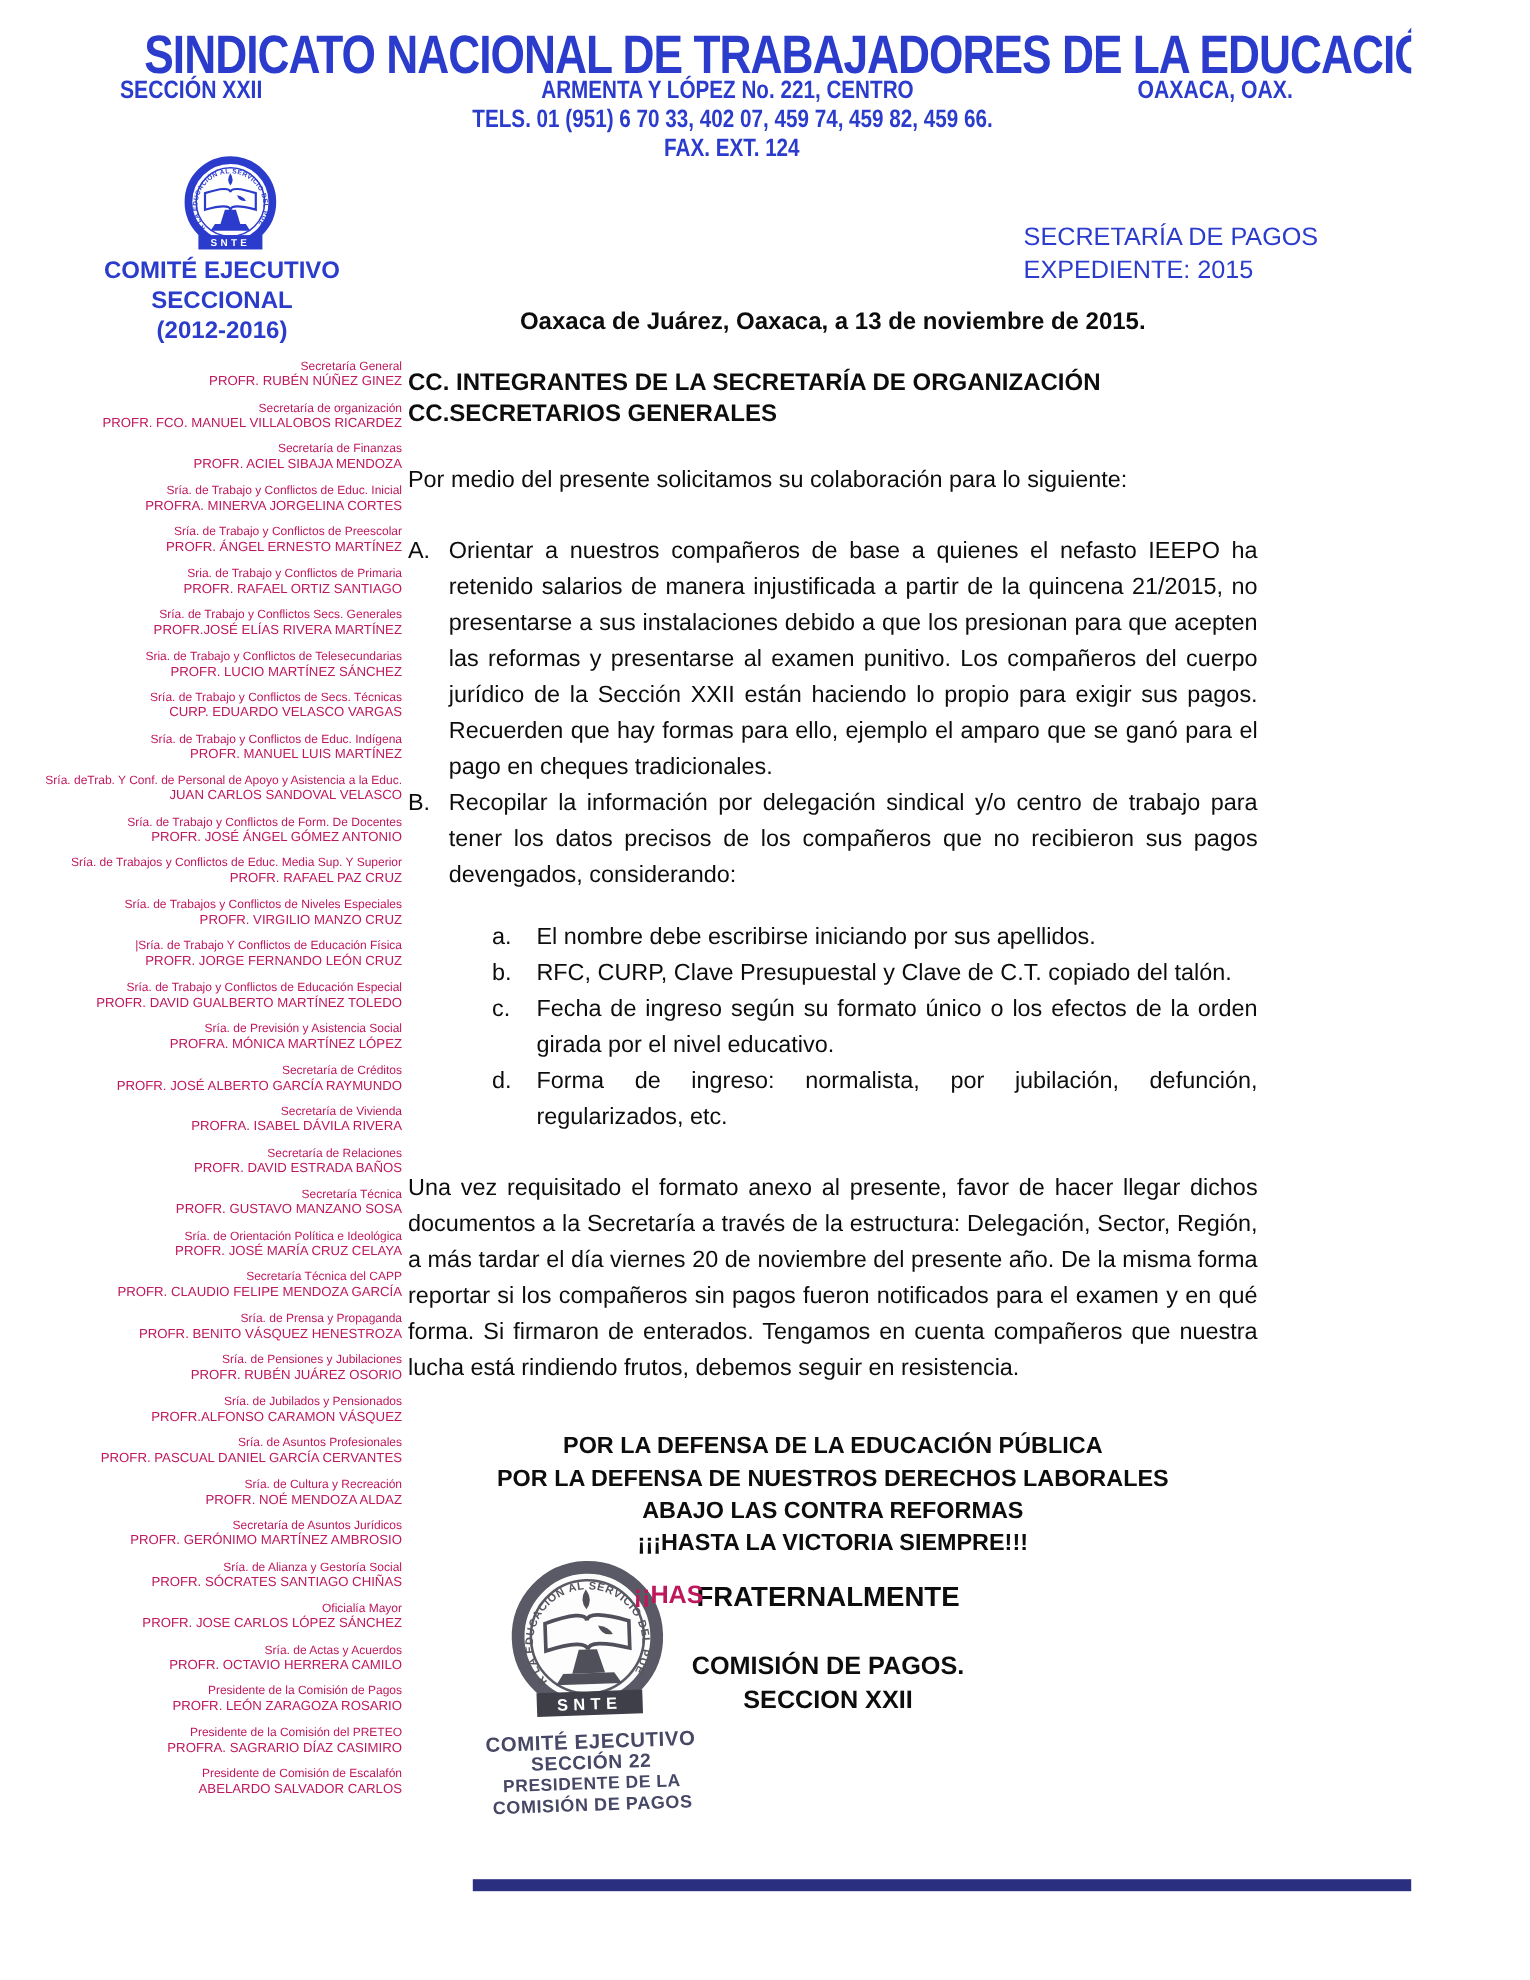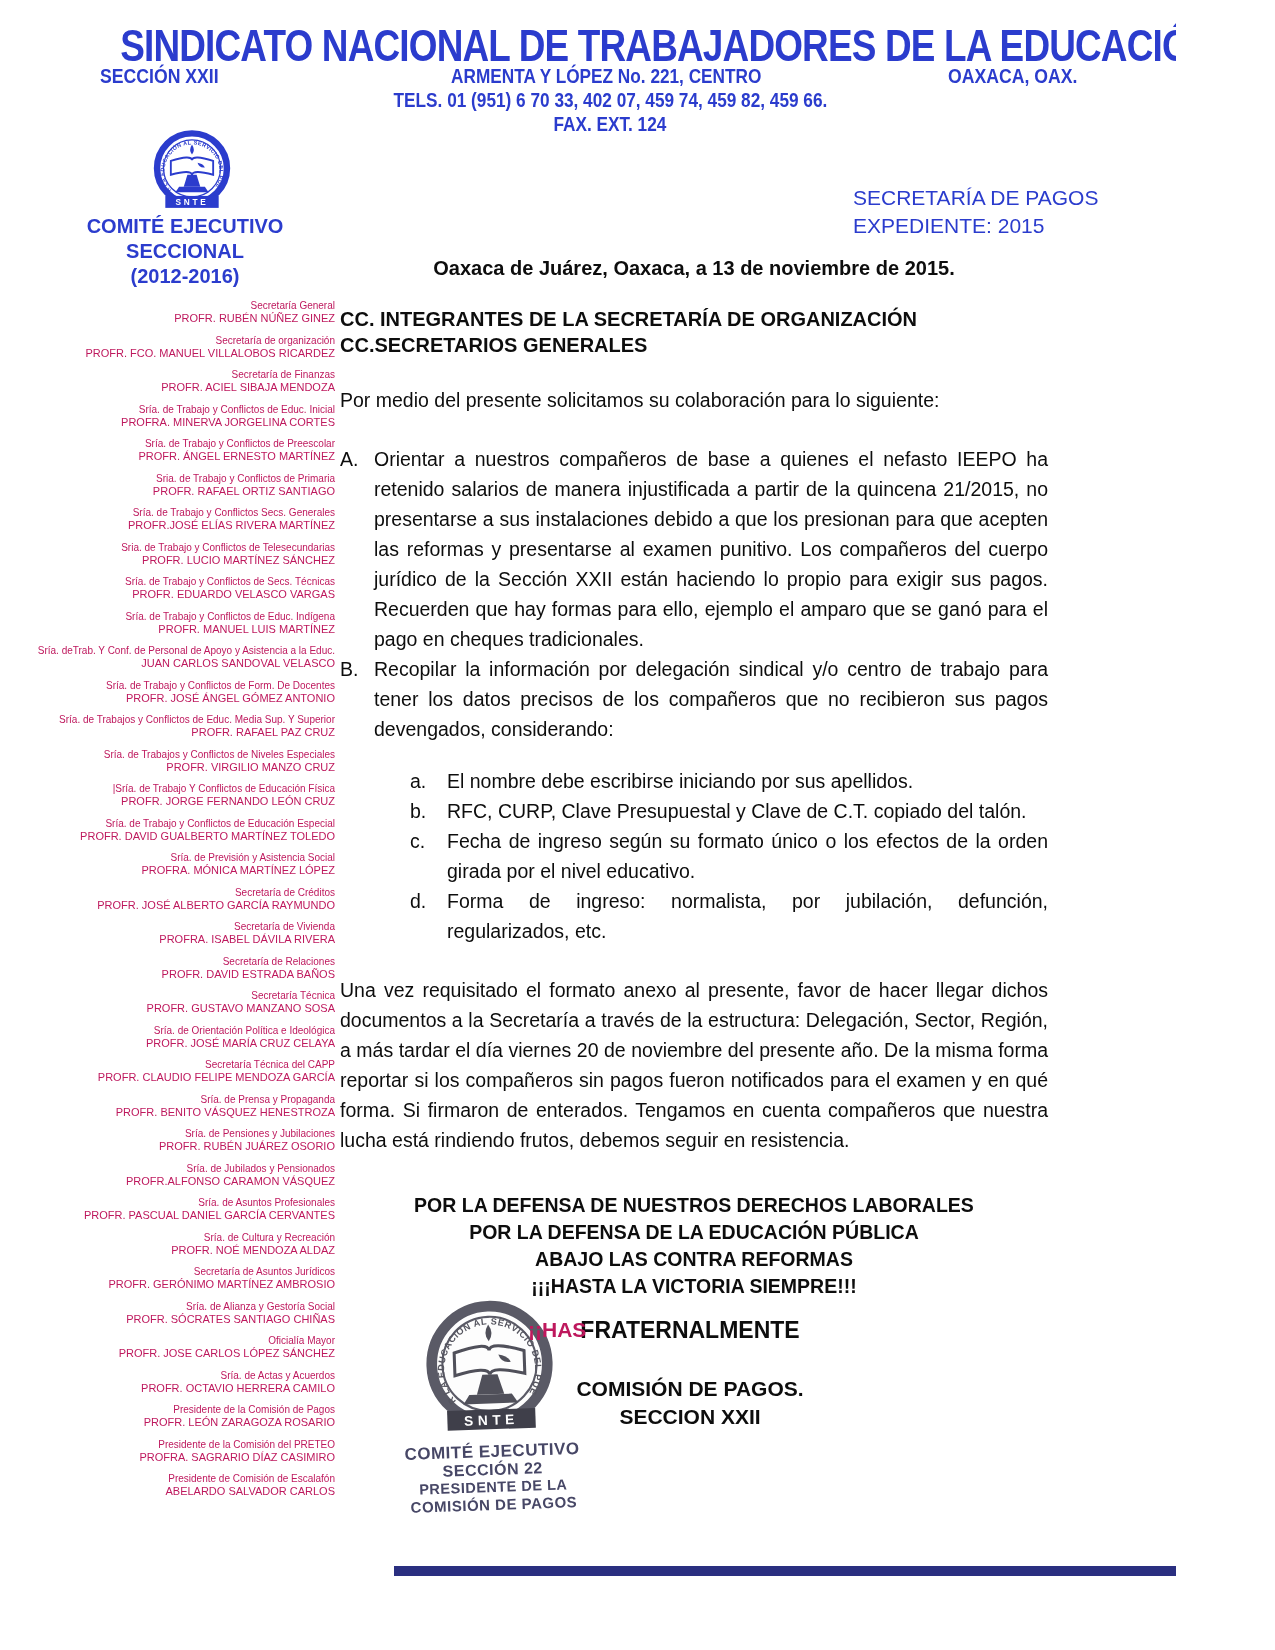--- a/index.html
+++ b/index.html
@@ -139,21 +139,21 @@
     <div class="o-name">PROFR.JOSÉ ELÍAS RIVERA MARTÍNEZ</div>
   </div>
 
   <div class="official">
     <div class="o-title">Sria. de Trabajo y Conflictos de Telesecundarias</div>
     <div class="o-name">PROFR. LUCIO MARTÍNEZ SÁNCHEZ</div>
   </div>
 
   <div class="official">
     <div class="o-title">Sría. de Trabajo y Conflictos de Secs. Técnicas</div>
-    <div class="o-name">PROFR. EDUARDO VELASCO VARGAS</div>
+    <div class="o-name">CURP. EDUARDO VELASCO VARGAS</div>
   </div>
 
   <div class="official">
     <div class="o-title">Sría. de Trabajo y Conflictos de Educ. Indígena</div>
     <div class="o-name">PROFR. MANUEL LUIS MARTÍNEZ</div>
   </div>
 
   <div class="official">
     <div class="o-title">Sría. deTrab. Y Conf. de Personal de Apoyo  y Asistencia a la Educ.</div>
     <div class="o-name">JUAN CARLOS SANDOVAL VELASCO</div>
@@ -317,23 +317,23 @@
 
   <div class="sub-item">
     <div class="sub-label">d.</div>
     <div class="sub-text">Forma de ingreso: normalista, por jubilación, defunción, regularizados, etc.</div>
   </div>
 </div>
 
     <div class="closing">Una vez requisitado el formato anexo al presente, favor de hacer llegar dichos documentos a la Secretaría a través de la estructura: Delegación, Sector, Región, a más tardar el día viernes 20 de noviembre del presente año. De la misma forma reportar si los compañeros sin pagos fueron notificados para el examen y en qué forma. Si firmaron de enterados. Tengamos en cuenta compañeros que nuestra lucha está rindiendo frutos, debemos seguir en resistencia.</div>
 
     <div class="slogans" id="slogans">
+  <div>POR LA DEFENSA DE LA EDUCACIÓN  PÚBLICA</div>
+
   <div>POR LA DEFENSA DE NUESTROS DERECHOS LABORALES</div>
-
-  <div>POR LA DEFENSA DE LA EDUCACIÓN  PÚBLICA</div>
 
   <div>ABAJO LAS CONTRA REFORMAS</div>
 
   <div>¡¡¡HASTA LA VICTORIA SIEMPRE!!!</div>
 </div>
   </div>
 
   <div class="sig">
     <div class="sig-frat">FRATERNALMENTE</div>
     <div class="sig-com">

